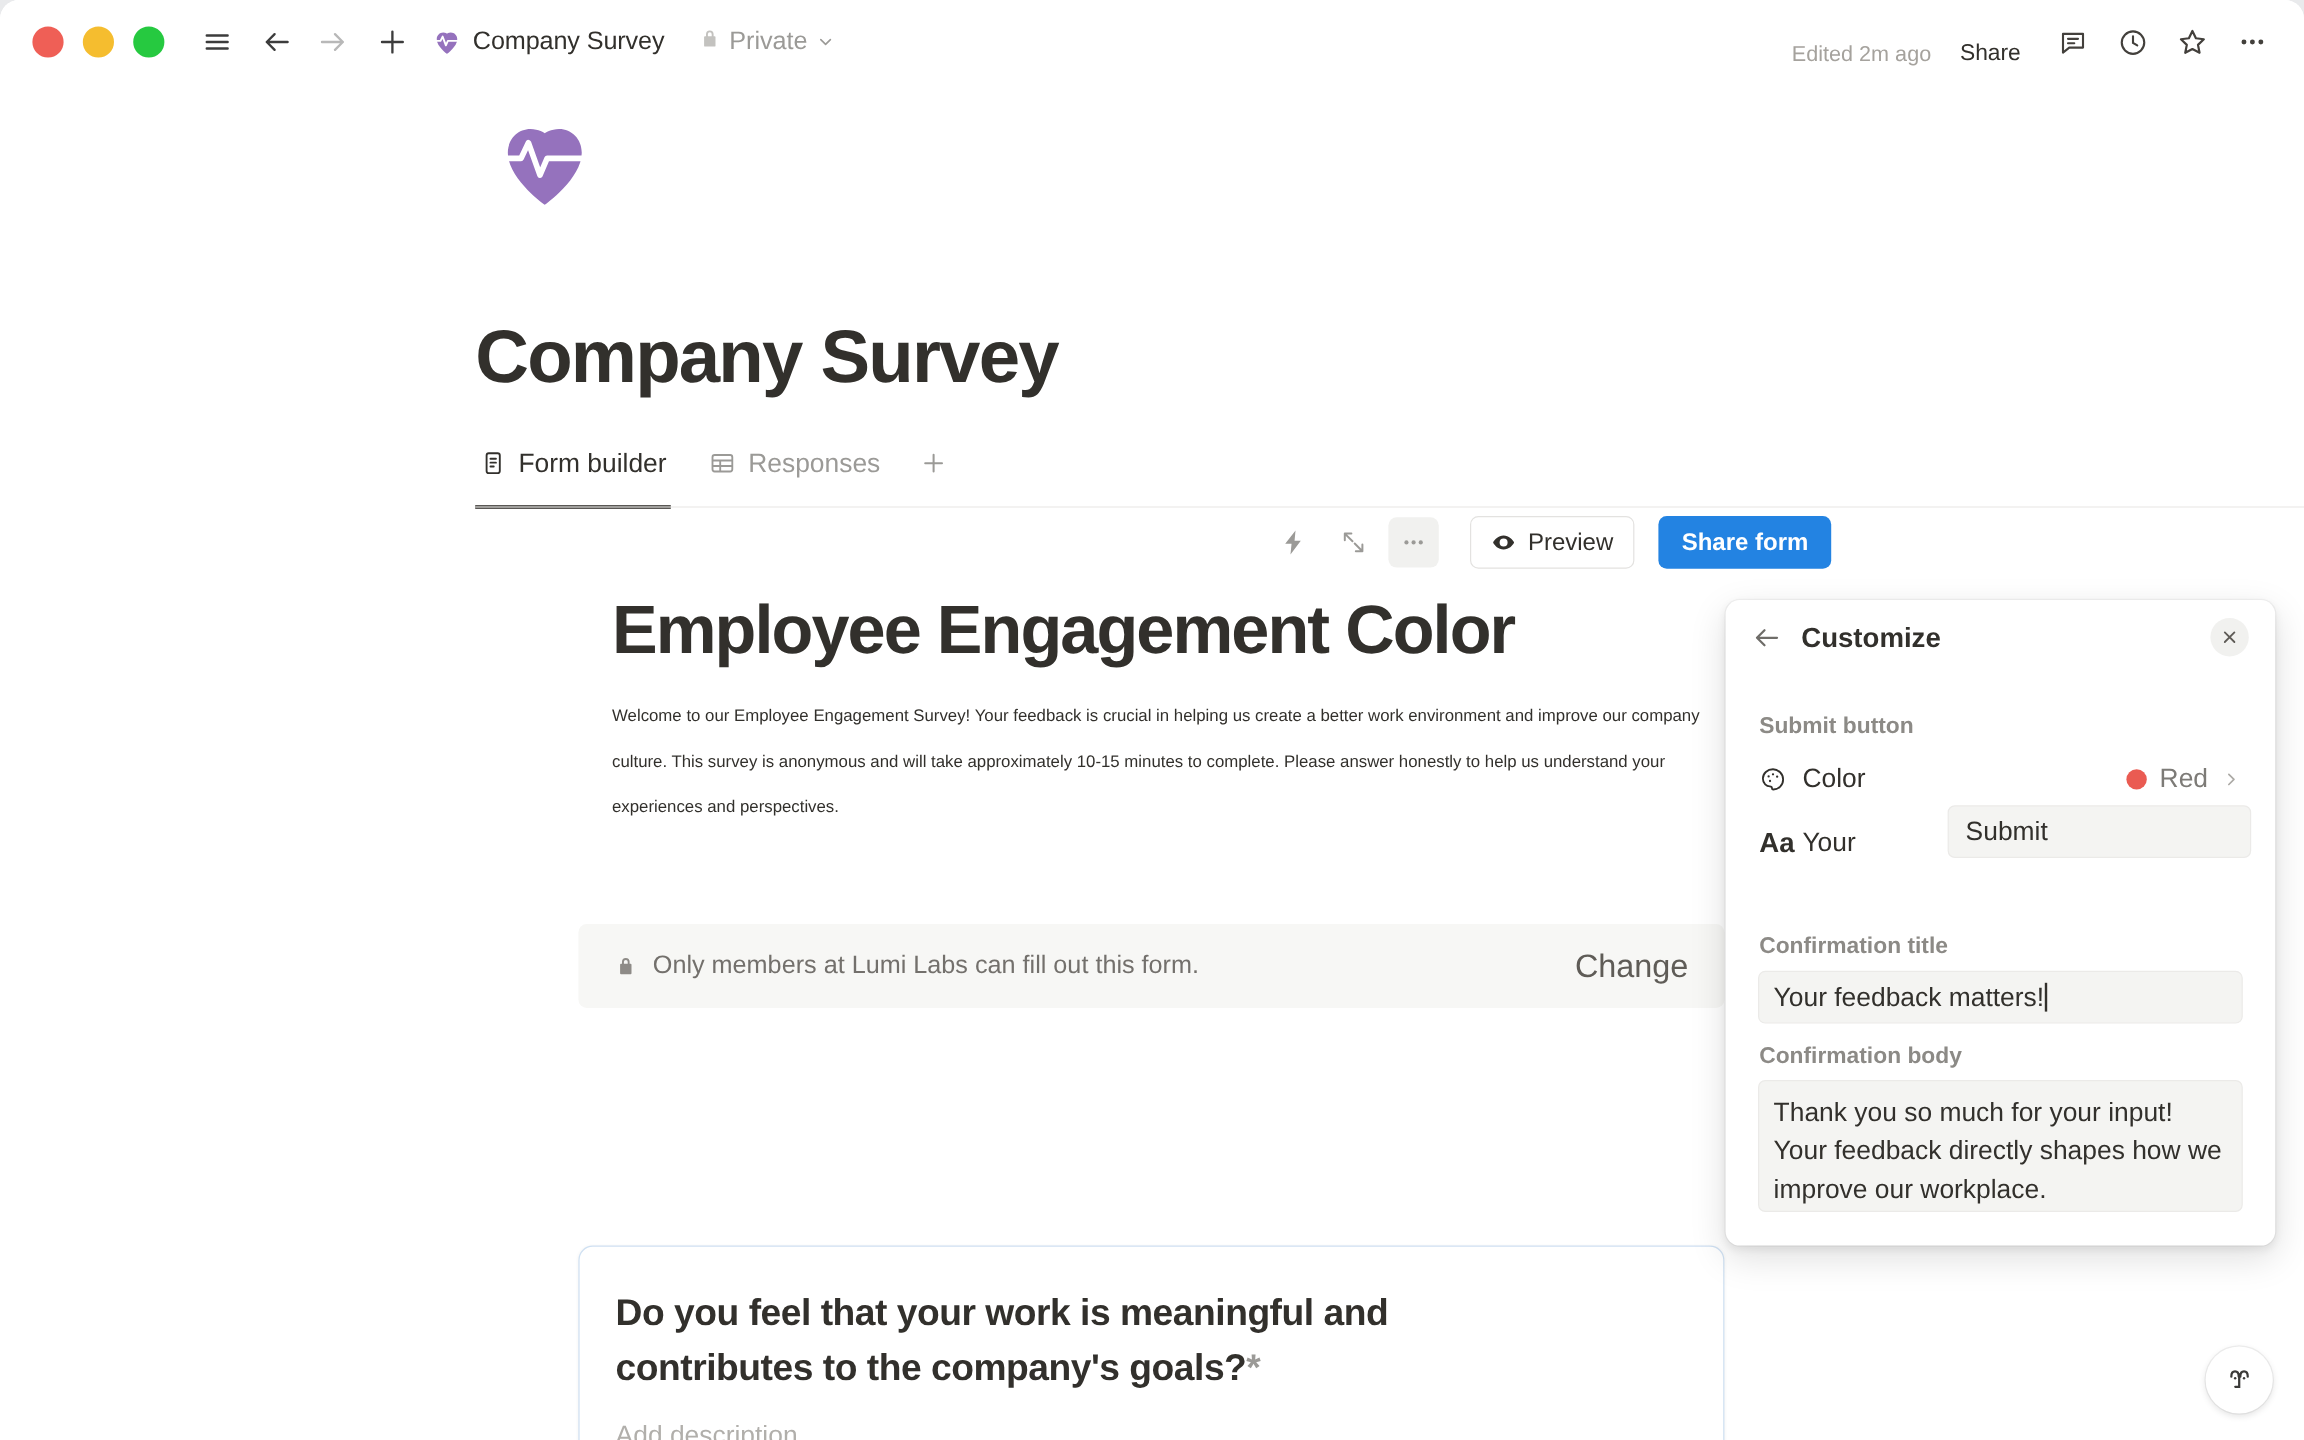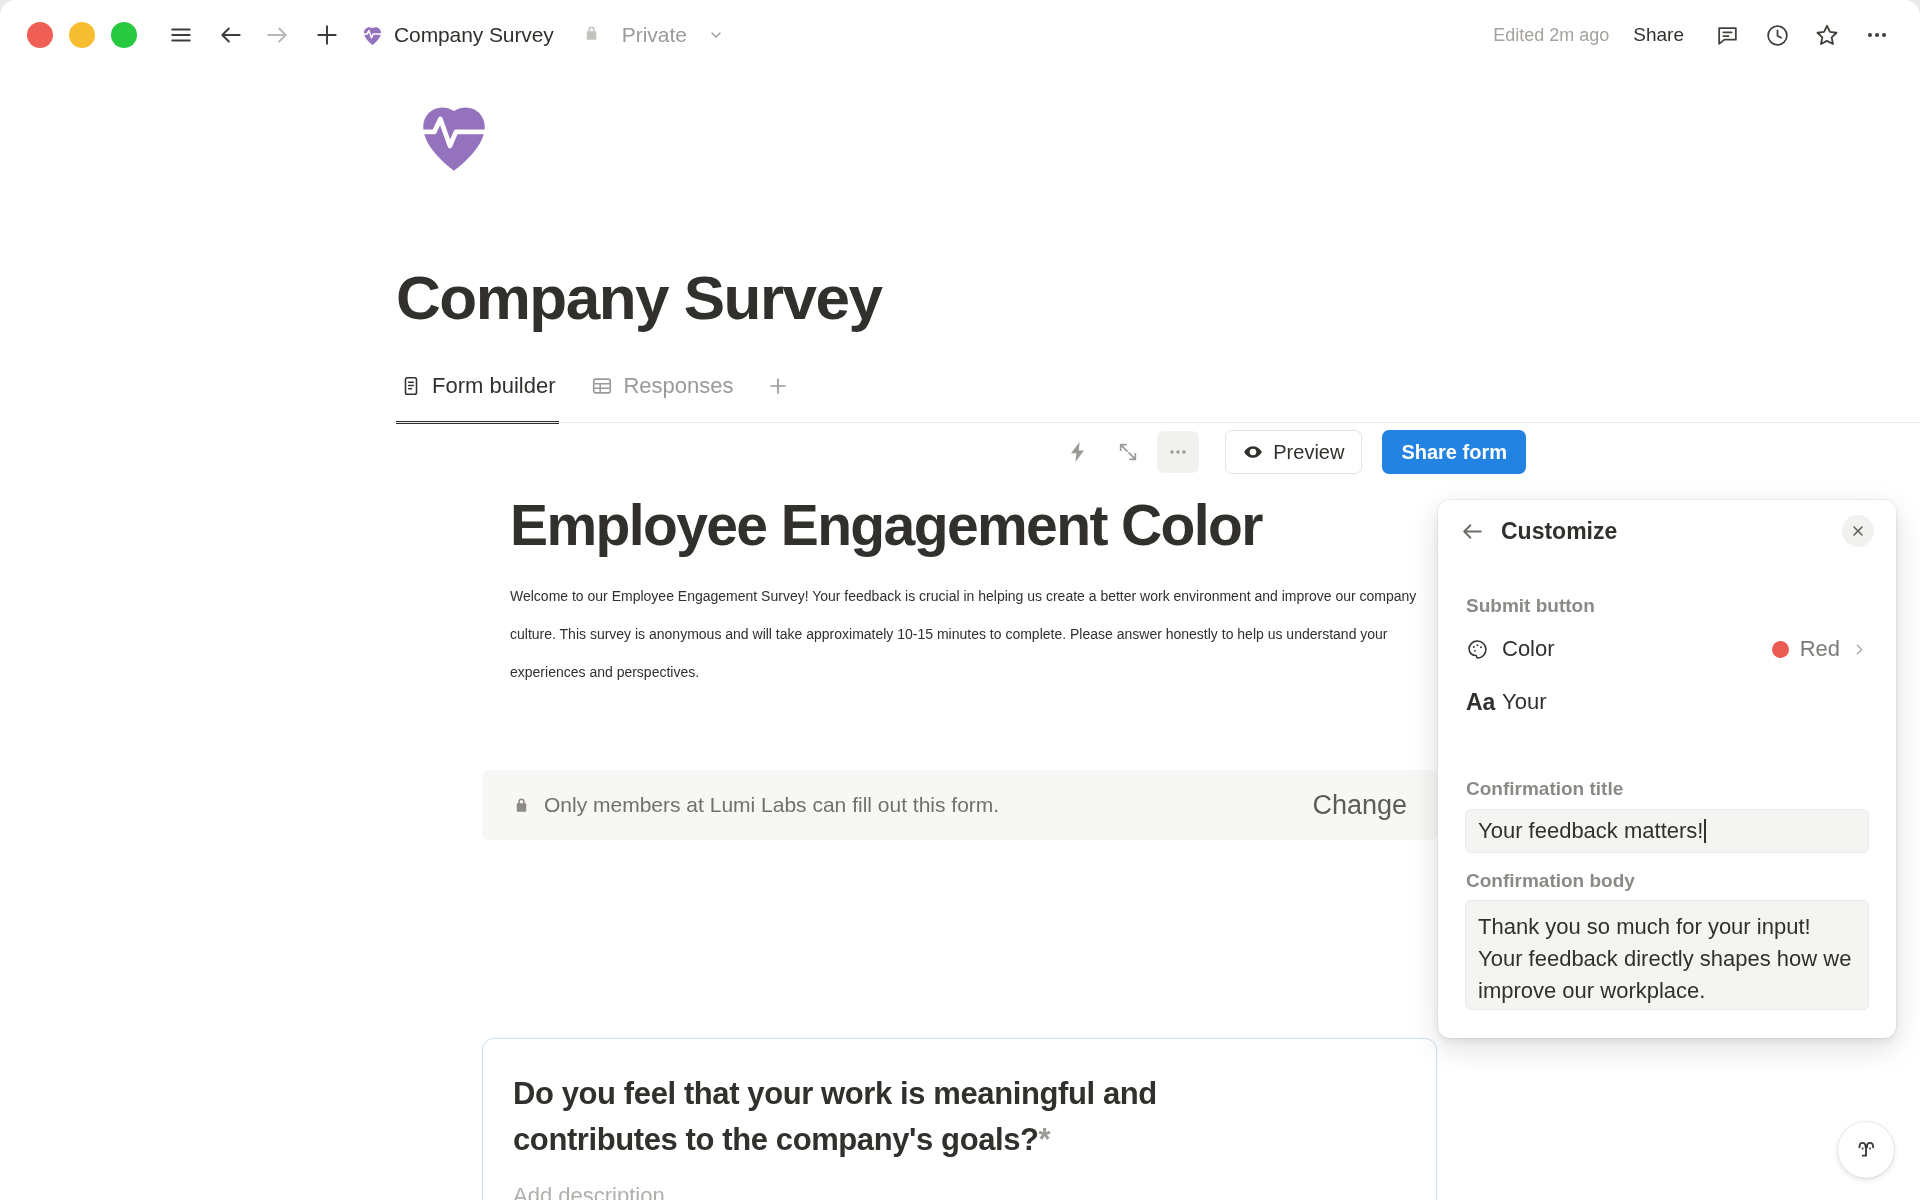--- a/index.html
+++ b/index.html
@@ -46,29 +46,29 @@
   .doc-chip {
     display: flex; align-items: center; gap: 9px;
     margin-left: 12px;
   }
   .doc-emoji { width: 26px; height: 26px; display:flex; align-items:center; justify-content:center; }
   .doc-title {
     font-size: 21px; color: #32302c; font-weight: 400;
     letter-spacing: -0.1px; white-space: nowrap;
   }
   .priv {
-    display: flex; align-items: center; gap: 21px;
+    display: flex; align-items: center; gap: 7px;
     margin-left: 28px;
   }
   .priv-label { font-size: 21px; color: #9b9a97; }
   .priv-chev { color: #9b9a97; display:flex; }
 
   .tb-right {
     margin-left: auto; margin-right: 22px;
-    display: flex; align-items: center; gap: 8px;
+    display: flex; align-items: flex-end; gap: 8px;
   }
   .edited { font-size: 18px; color: #a5a29d; margin-right: 16px; white-space: nowrap; }
   .share-txt { font-size: 19px; color: #32302c; margin-right: 14px; white-space: nowrap; }
   .tb-right .tb-icon { width: 42px; height: 42px; color: #43403c; }
 
   
   .page { position: absolute; left: 0; top: 70px; width: 1920px; height: 1130px; background:#fff; }
 
   .page-icon {
     position: absolute; left: 412px; top: 25px;
@@ -472,20 +472,21 @@
                 <path d="M9 6l6 6-6 6"></path>
               </svg>
           </span>
         </span>
       </div>
 
       <div class="row-text">
         <span class="aa">Aa</span>
         <span class="row-lab">Your</span>
       </div>
+      <div class="txt-input">Submit</div>
 
       <div class="lbl-conf-title">Confirmation title</div>
       <div class="in-conf-title">
           <span>Your feedback matters!</span>
           <span class="caret"></span>
         </div>
 
       <div class="lbl-conf-body">Confirmation body</div>
       <div class="in-conf-body">Thank you so much for your input! Your feedback directly shapes how we improve our workplace.</div>
     </div>

